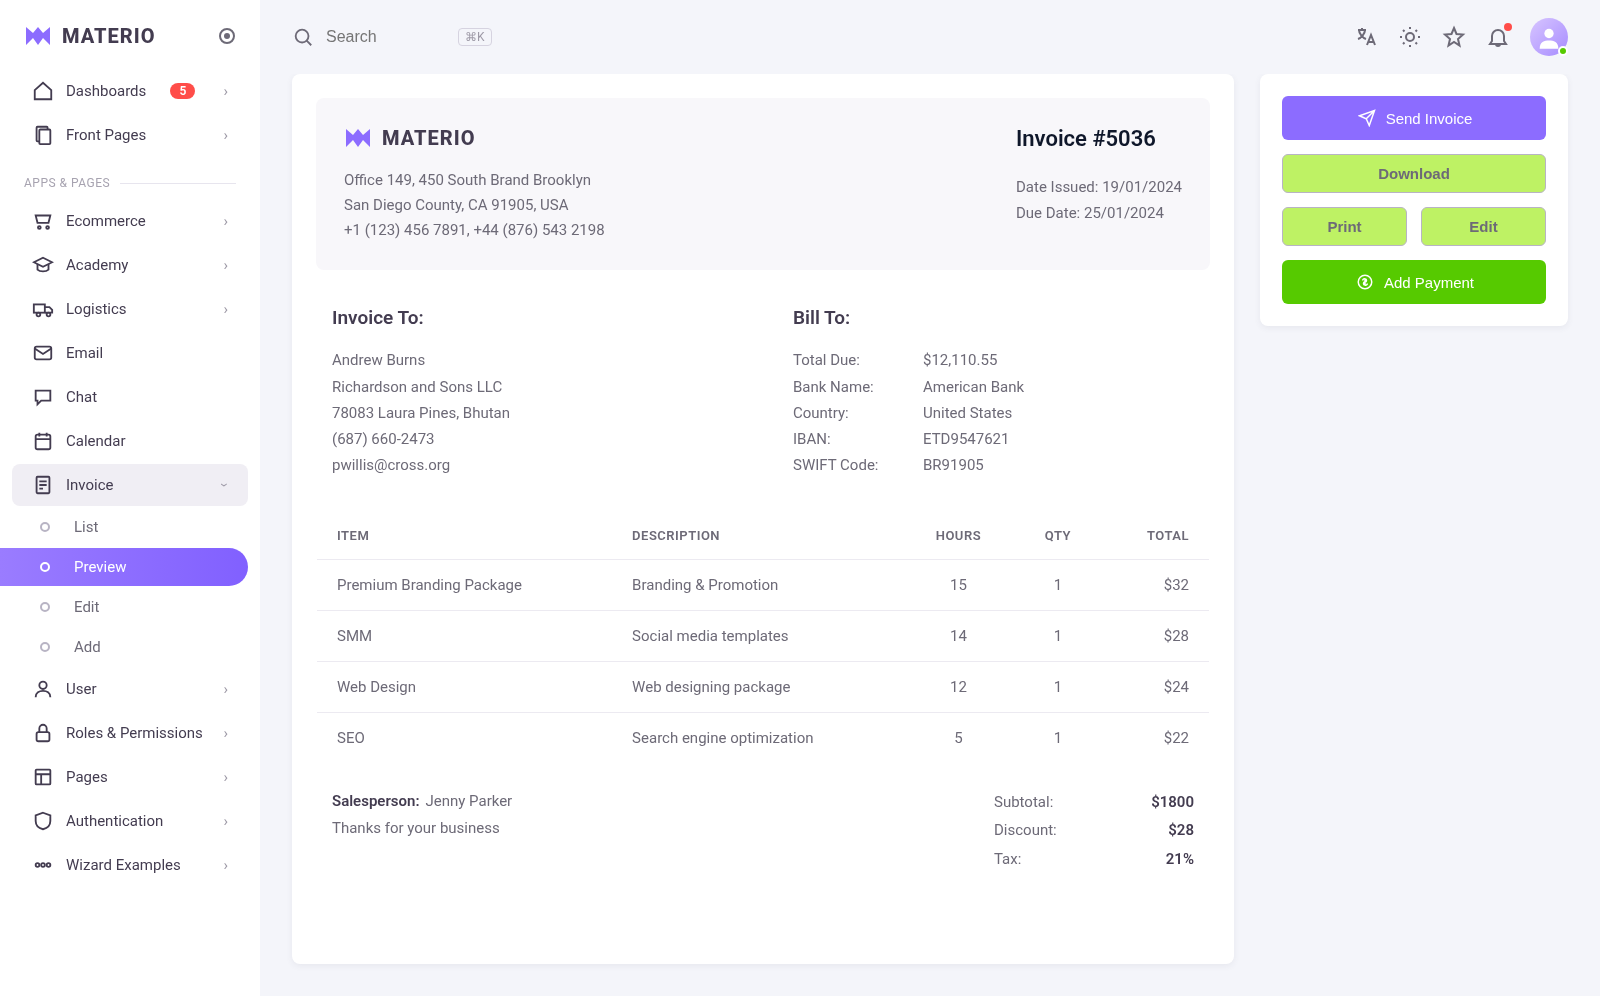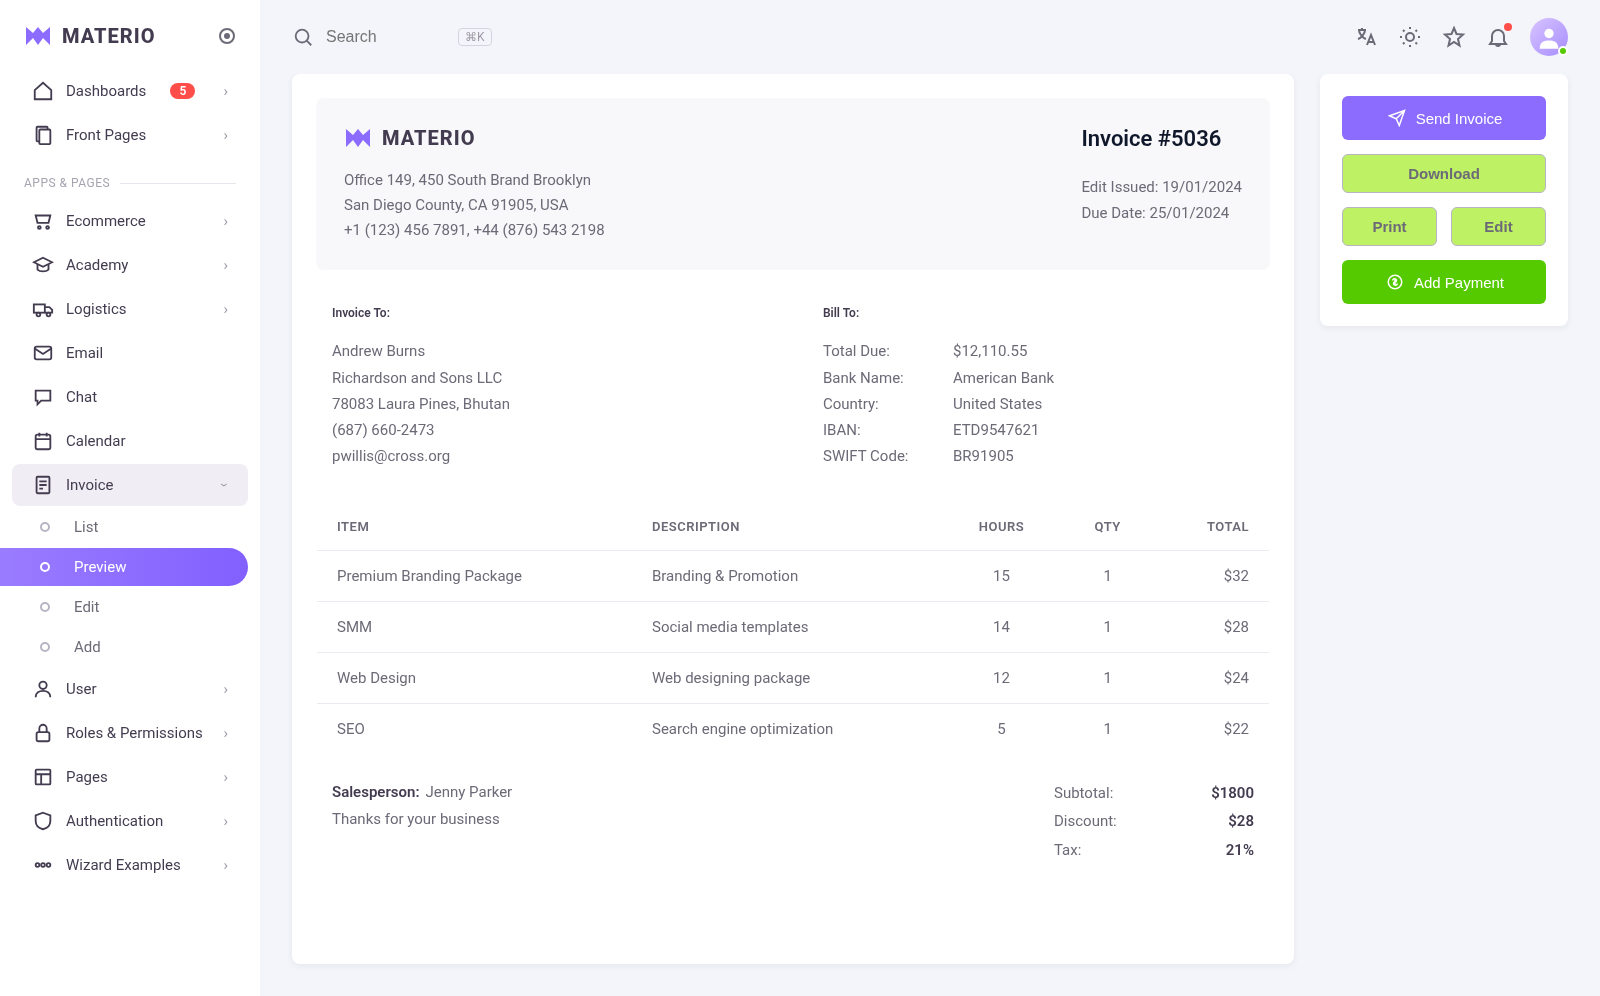--- a/index.html
+++ b/index.html
@@ -89,35 +89,35 @@
 .avatar-dot { position: absolute; bottom: 0; right: 0; width: 10px; height: 10px; border-radius: 50%; background: #56ca00; border: 2px solid #fff; }
 .bell-dot { position: absolute; top: -2px; right: -2px; width: 8px; height: 8px; border-radius: 50%; background: #ff4d49; }
 .icon-btn { position: relative; cursor: pointer; }
 
 .content-row { display: flex; gap: 26px; padding: 0 32px 32px 32px; flex: 1; overflow: auto; }
 .card {
   background: #fff; border-radius: 8px;
   box-shadow: 0 2px 6px rgba(76,78,100,0.08);
 }
 .invoice-card { flex: 1; min-width: 0; }
-.actions-card { width: 248px; padding: 22px; height: fit-content; }
+.actions-card { width: 308px; padding: 22px; height: fit-content; }
 
 .inv-header {
   background: #f8f7fa; margin: 24px; border-radius: 8px;
   padding: 28px 28px; display: flex; justify-content: space-between; gap: 40px;
 }
 .inv-header .brand-row { display: flex; align-items: center; gap: 10px; margin-bottom: 18px; }
 .inv-header .addr { line-height: 1.65; color: #6d6a77; }
 .inv-right { text-align: left; }
 .inv-no { font-size: 22px; font-weight: 600; color: #0f172a; margin-bottom: 24px; white-space: nowrap; }
 .inv-dates { color: #6d6a77; line-height: 1.7; white-space: nowrap; }
 
 .parties { display: flex; gap: 60px; padding: 12px 40px 24px 40px; }
 .party { flex: 1; }
-.party h6 { font-size: 12px; font-weight: 600; color: #433c50; margin-bottom: 18px; }
+.party h6 { font-size: 19px; font-weight: 600; color: #433c50; margin-bottom: 18px; }
 .party .lines { color: #6d6a77; line-height: 1.75; }
 .kv-row { display: flex; gap: 20px; line-height: 1.75; }
 .kv-row .k { width: 110px; color: #6d6a77; }
 .kv-row .v { color: #6d6a77; }
 
 .items-table { width: calc(100% - 48px); margin: 8px 24px 0 24px; border: 1px solid #eceaf1; border-radius: 8px; border-collapse: collapse; overflow: hidden; }
 .items-table th { text-align: left; font-size: 13px; letter-spacing: 0.5px; color: #6d6a77; padding: 16px 20px; border-bottom: 1px solid #eceaf1; font-weight: 600; }
 .items-table td { padding: 16px 20px; border-bottom: 1px solid #eceaf1; color: #6d6a77; }
 .items-table tr:last-child td { border-bottom: none; }
 .items-table th.num, .items-table td.num { text-align: center; }
@@ -391,21 +391,21 @@
             </div>
             <div class="addr">
               <div>Office 149, 450 South Brand Brooklyn</div>
               <div>San Diego County, CA 91905, USA</div>
               <div>+1 (123) 456 7891, +44 (876) 543 2198</div>
             </div>
           </div>
           <div class="inv-right">
             <div class="inv-no">Invoice #5036</div>
             <div class="inv-dates">
-              <div><span>Edit Issued:</span> <span>19/01/2024</span></div>
+              <div><span>Date Issued:</span> <span>19/01/2024</span></div>
               <div><span>Due Date:</span> <span>25/01/2024</span></div>
             </div>
           </div>
         </div>
 
         <div class="parties">
           <div class="party">
             <h6>Invoice To:</h6>
             <div class="lines">
               <div>Andrew Burns</div>

